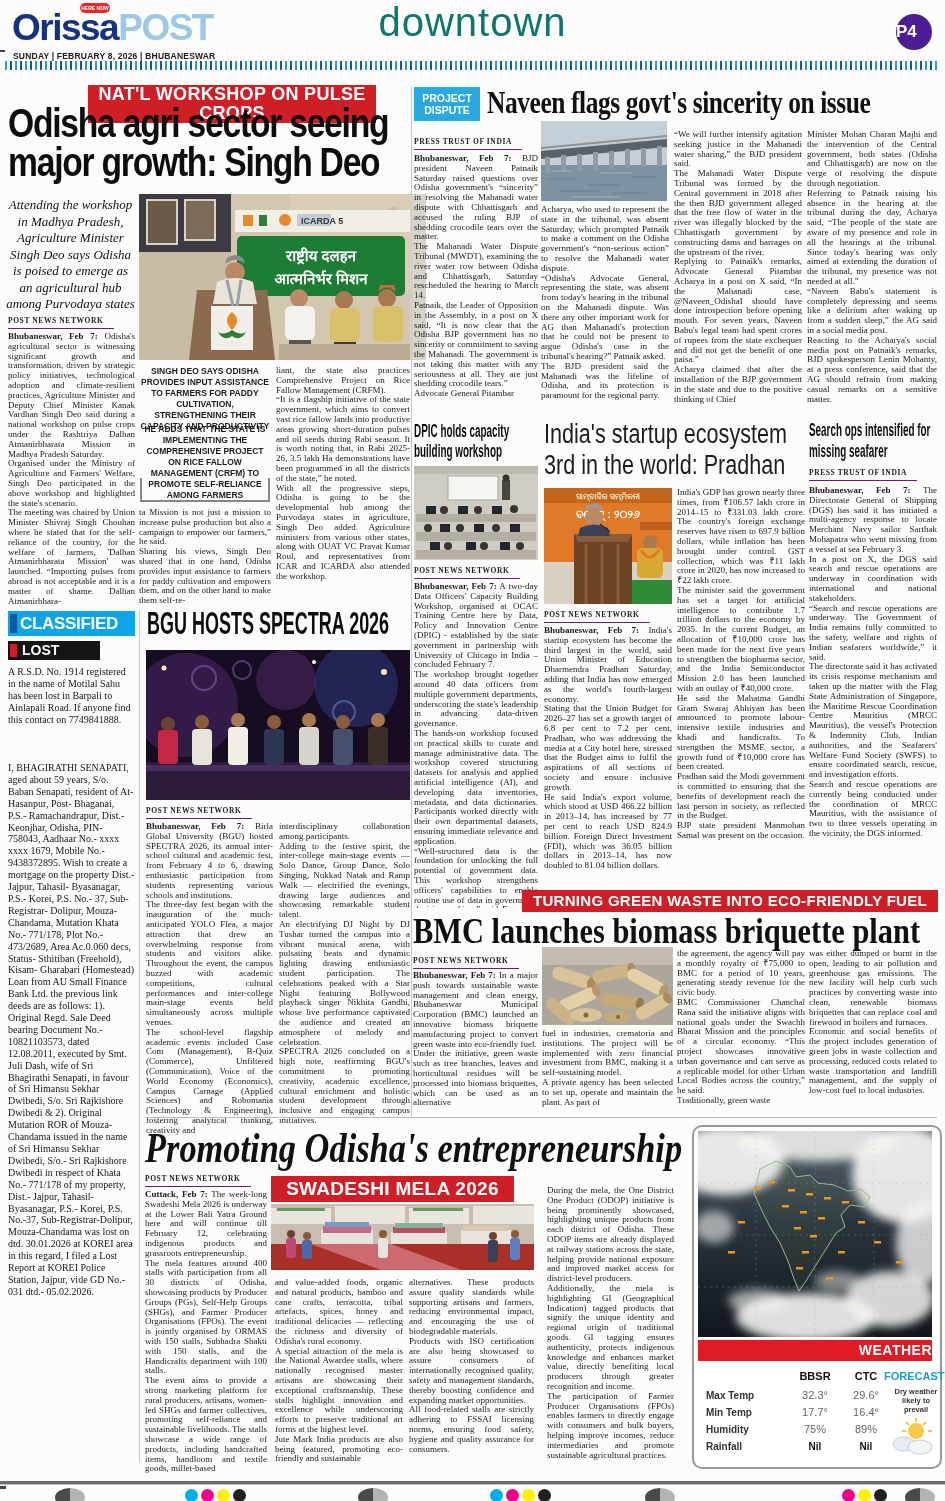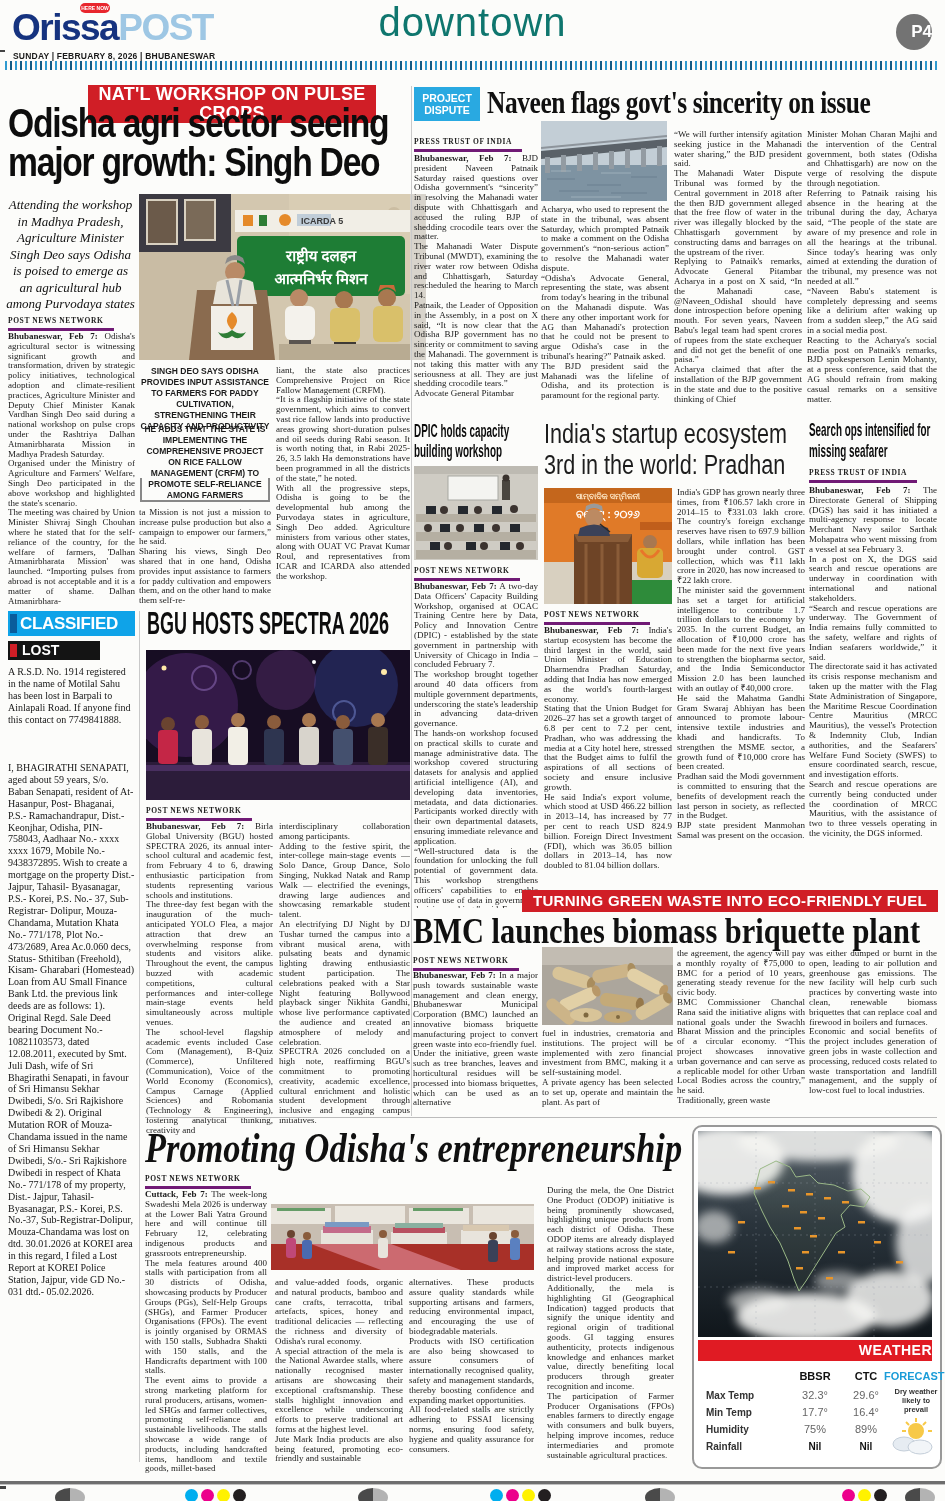--- a/index.html
+++ b/index.html
@@ -6,26 +6,26 @@
   #page{position:relative;width:945px;height:1501px;background:#fcfcfa;margin:0 auto;overflow:hidden;
         font-family:"Liberation Serif",serif;}
   .abs{position:absolute;}
   
   .brand{font-family:"Liberation Sans",sans-serif;font-weight:bold;font-size:37px;letter-spacing:-1.5px;line-height:40px;}
   .brand .b1{color:#16337f;}
   .brand .b2{color:#9ec7e4;}
   .brand-tag{background:#e8262d;color:#fff;font:bold 5px/10px "Liberation Sans",sans-serif;border-radius:5px;text-align:center;}
   .dateline{font:bold 8.5px/10px "Liberation Sans",sans-serif;color:#1a1a1a;letter-spacing:.2px;}
   .section-title{font-family:"Liberation Sans",sans-serif;font-weight:normal;font-size:40px;color:#0f766e;text-align:center;letter-spacing:1px;}
-  .pbadge{width:36px;height:36px;border-radius:50%;background:#737373;color:#fff;font:bold 17px/36px "Liberation Sans",sans-serif;text-align:right;}
+  .pbadge{width:36px;height:36px;border-radius:50%;background:#4c1d95;color:#fff;font:bold 17px/36px "Liberation Sans",sans-serif;text-align:left;}
   .dotrule{height:9px;background:repeating-linear-gradient(90deg,#2f9ad0 0 2px,transparent 2px 5px,#145a84 5px 7px,transparent 7px 10px);}
   
   .body-col{font:9px/9.8px "Liberation Serif",serif;color:#1b1b1b;text-align:justify;white-space:pre-line;overflow:hidden;}
   .lede{font-weight:bold;}
-  .byl{font:bold 7.5px/10px "Liberation Serif",serif;letter-spacing:.6px;color:#222;border-bottom:3px solid #701a75;display:inline-block;padding:0 10px 2px 0;}
+  .byl{font:bold 7.5px/10px "Liberation Serif",serif;letter-spacing:.6px;color:#222;border-bottom:1px solid #701a75;display:inline-block;padding:0 10px 2px 0;}
   .kicker{background:#d01e26;color:#fff;font-family:"Liberation Sans",sans-serif;font-weight:bold;text-align:center;letter-spacing:.3px;}
   .hl-sans{font-family:"Liberation Sans",sans-serif;font-weight:bold;color:#0d0d0d;}
   .hl-serif{font-family:"Liberation Serif",serif;font-weight:bold;color:#101010;}
   .hl-light{font-family:"Liberation Sans",sans-serif;font-weight:normal;color:#1d1d1d;}
   .cx{display:inline-block;transform-origin:0 0;}
   .standfirst{font-style:italic;font-size:13px;line-height:16.5px;text-align:center;color:#111;}
   .capbox{font:bold 8.5px/11px "Liberation Sans",sans-serif;text-align:center;color:#1c1c1c;white-space:pre-line;}
   .vrule{width:1px;background:#c9c9c9;}
   .hrule{height:1px;background:#bbb;}
   .photo{overflow:hidden;background:#d8d4cc;}
@@ -379,20 +379,21 @@
 BMC Commissioner Chanchal Rana said the initiative aligns with national goals under the Swachh Bharat Mission and the principles of a circular economy. “This project showcases innovative urban governance and can serve as a replicable model for other Urban Local Bodies across the country,” he said.
 Traditionally, green waste</div>
   <div class="abs body-col" style="left:809px;top:949px;width:128px;height:166px;">was either dumped or burnt in the open, leading to air pollution and greenhouse gas emissions. The new facility will help curb such practices by converting waste into clean, renewable biomass briquettes that can replace coal and firewood in boilers and furnaces.
 Economic and social benefits of the project includes generation of green jobs in waste collection and processing, reduced costs related to waste transportation and landfill management, and the supply of low-cost fuel to local industries.</div>
 
   <div class="abs hrule" style="left:145px;top:1117px;width:792px;"></div>
   <div class="abs hl-serif" style="left:145px;top:1124px;width:545px;font-style:italic;font-weight:bold;">
     <span class="cx" style="transform:scaleX(0.8);white-space:nowrap;font-size:43px;line-height:48px;">Promoting Odisha's entrepreneurship</span>
   </div>
   <div class="abs byl" style="left:145px;top:1174px;">POST NEWS NETWORK</div>
+  <div class="abs kicker" style="left:271px;top:1176px;width:243px;font-size:19px;line-height:26px;">SWADESHI MELA 2026</div>
   <div class="abs photo" style="left:271px;top:1204px;width:263px;height:66px;">
     <svg width="263" height="66" viewBox="0 0 263 66">
       <rect width="263" height="66" fill="#c8beb2"></rect>
       <g fill="#eae6de">
           <rect x="0" y="4" width="60" height="16"></rect>
           <rect x="64" y="2" width="70" height="18"></rect>
           <rect x="138" y="4" width="60" height="16"></rect>
           <rect x="202" y="2" width="61" height="18"></rect>
         </g>
       <g fill="#2e7d35" opacity=".7">

